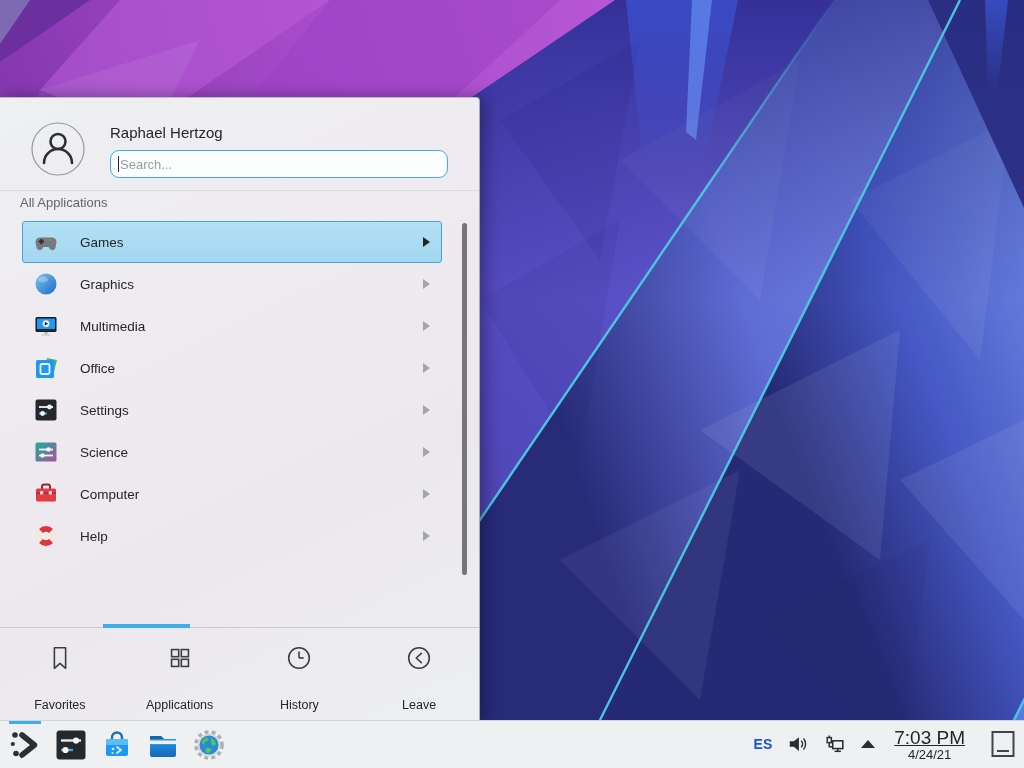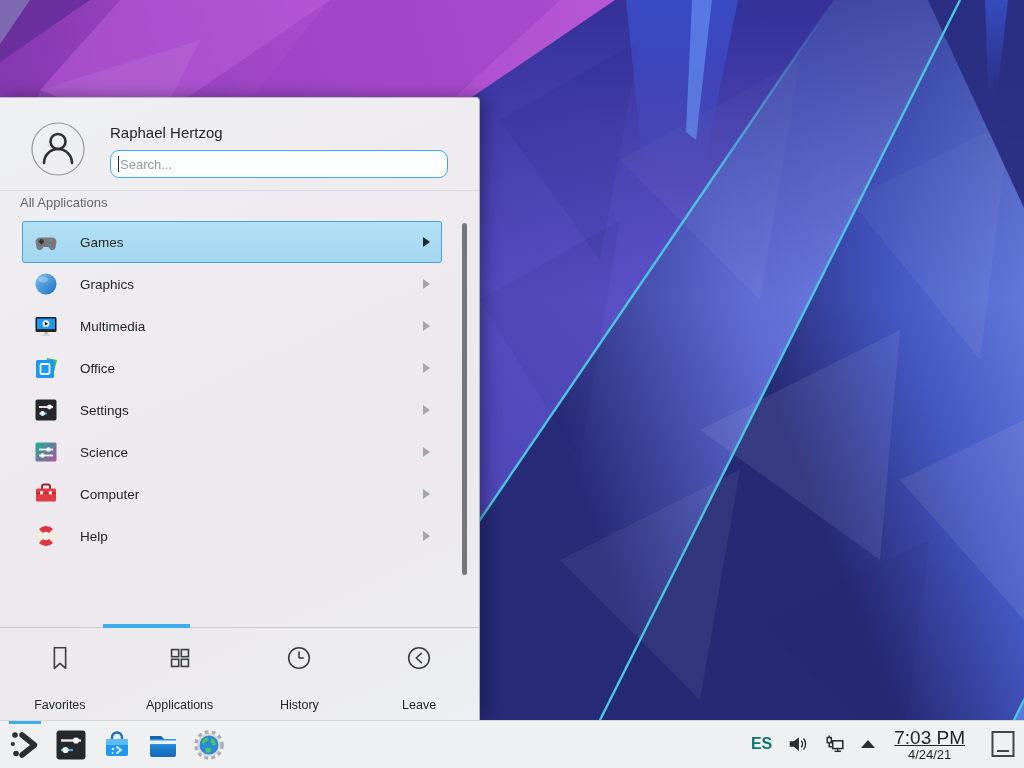--- a/index.html
+++ b/index.html
@@ -52,21 +52,21 @@
 
   
   .panel{position:absolute;left:0;bottom:0;width:1024px;height:48px;background:#eef0f1;
          border-top:1px solid #d4d6d8;box-sizing:border-box;display:flex;align-items:center;
          padding:0 8px 0 6px;z-index:10;}
   .launcher{width:38px;height:47px;display:flex;align-items:center;justify-content:center;
             position:relative;margin-right:8px;}
   .launcher svg{width:34px;height:34px;}
   .task-active-bar{position:absolute;top:0;left:3px;width:32px;height:3px;background:#3daee9;}
   .tray{margin-left:auto;display:flex;align-items:center;gap:15px;}
-  .kbd-layout{font-size:16px;font-weight:bold;color:#0f766e;}
+  .kbd-layout{font-size:14px;font-weight:bold;color:#1d4ed8;}
   .tray-ico{width:22px;height:22px;}
   .caret-up{width:0;height:0;border-left:7px solid transparent;border-right:7px solid transparent;
             border-bottom:8px solid #2b2e31;}
   .clock{display:flex;flex-direction:column;align-items:center;line-height:1.05;margin:0 4px;}
   .clock-time{font-size:19px;text-decoration:underline;}
   .clock-date{font-size:13px;}
   .show-desktop{width:26px;height:32px;margin-left:6px;}
 </style>
 </head>
 <body>

